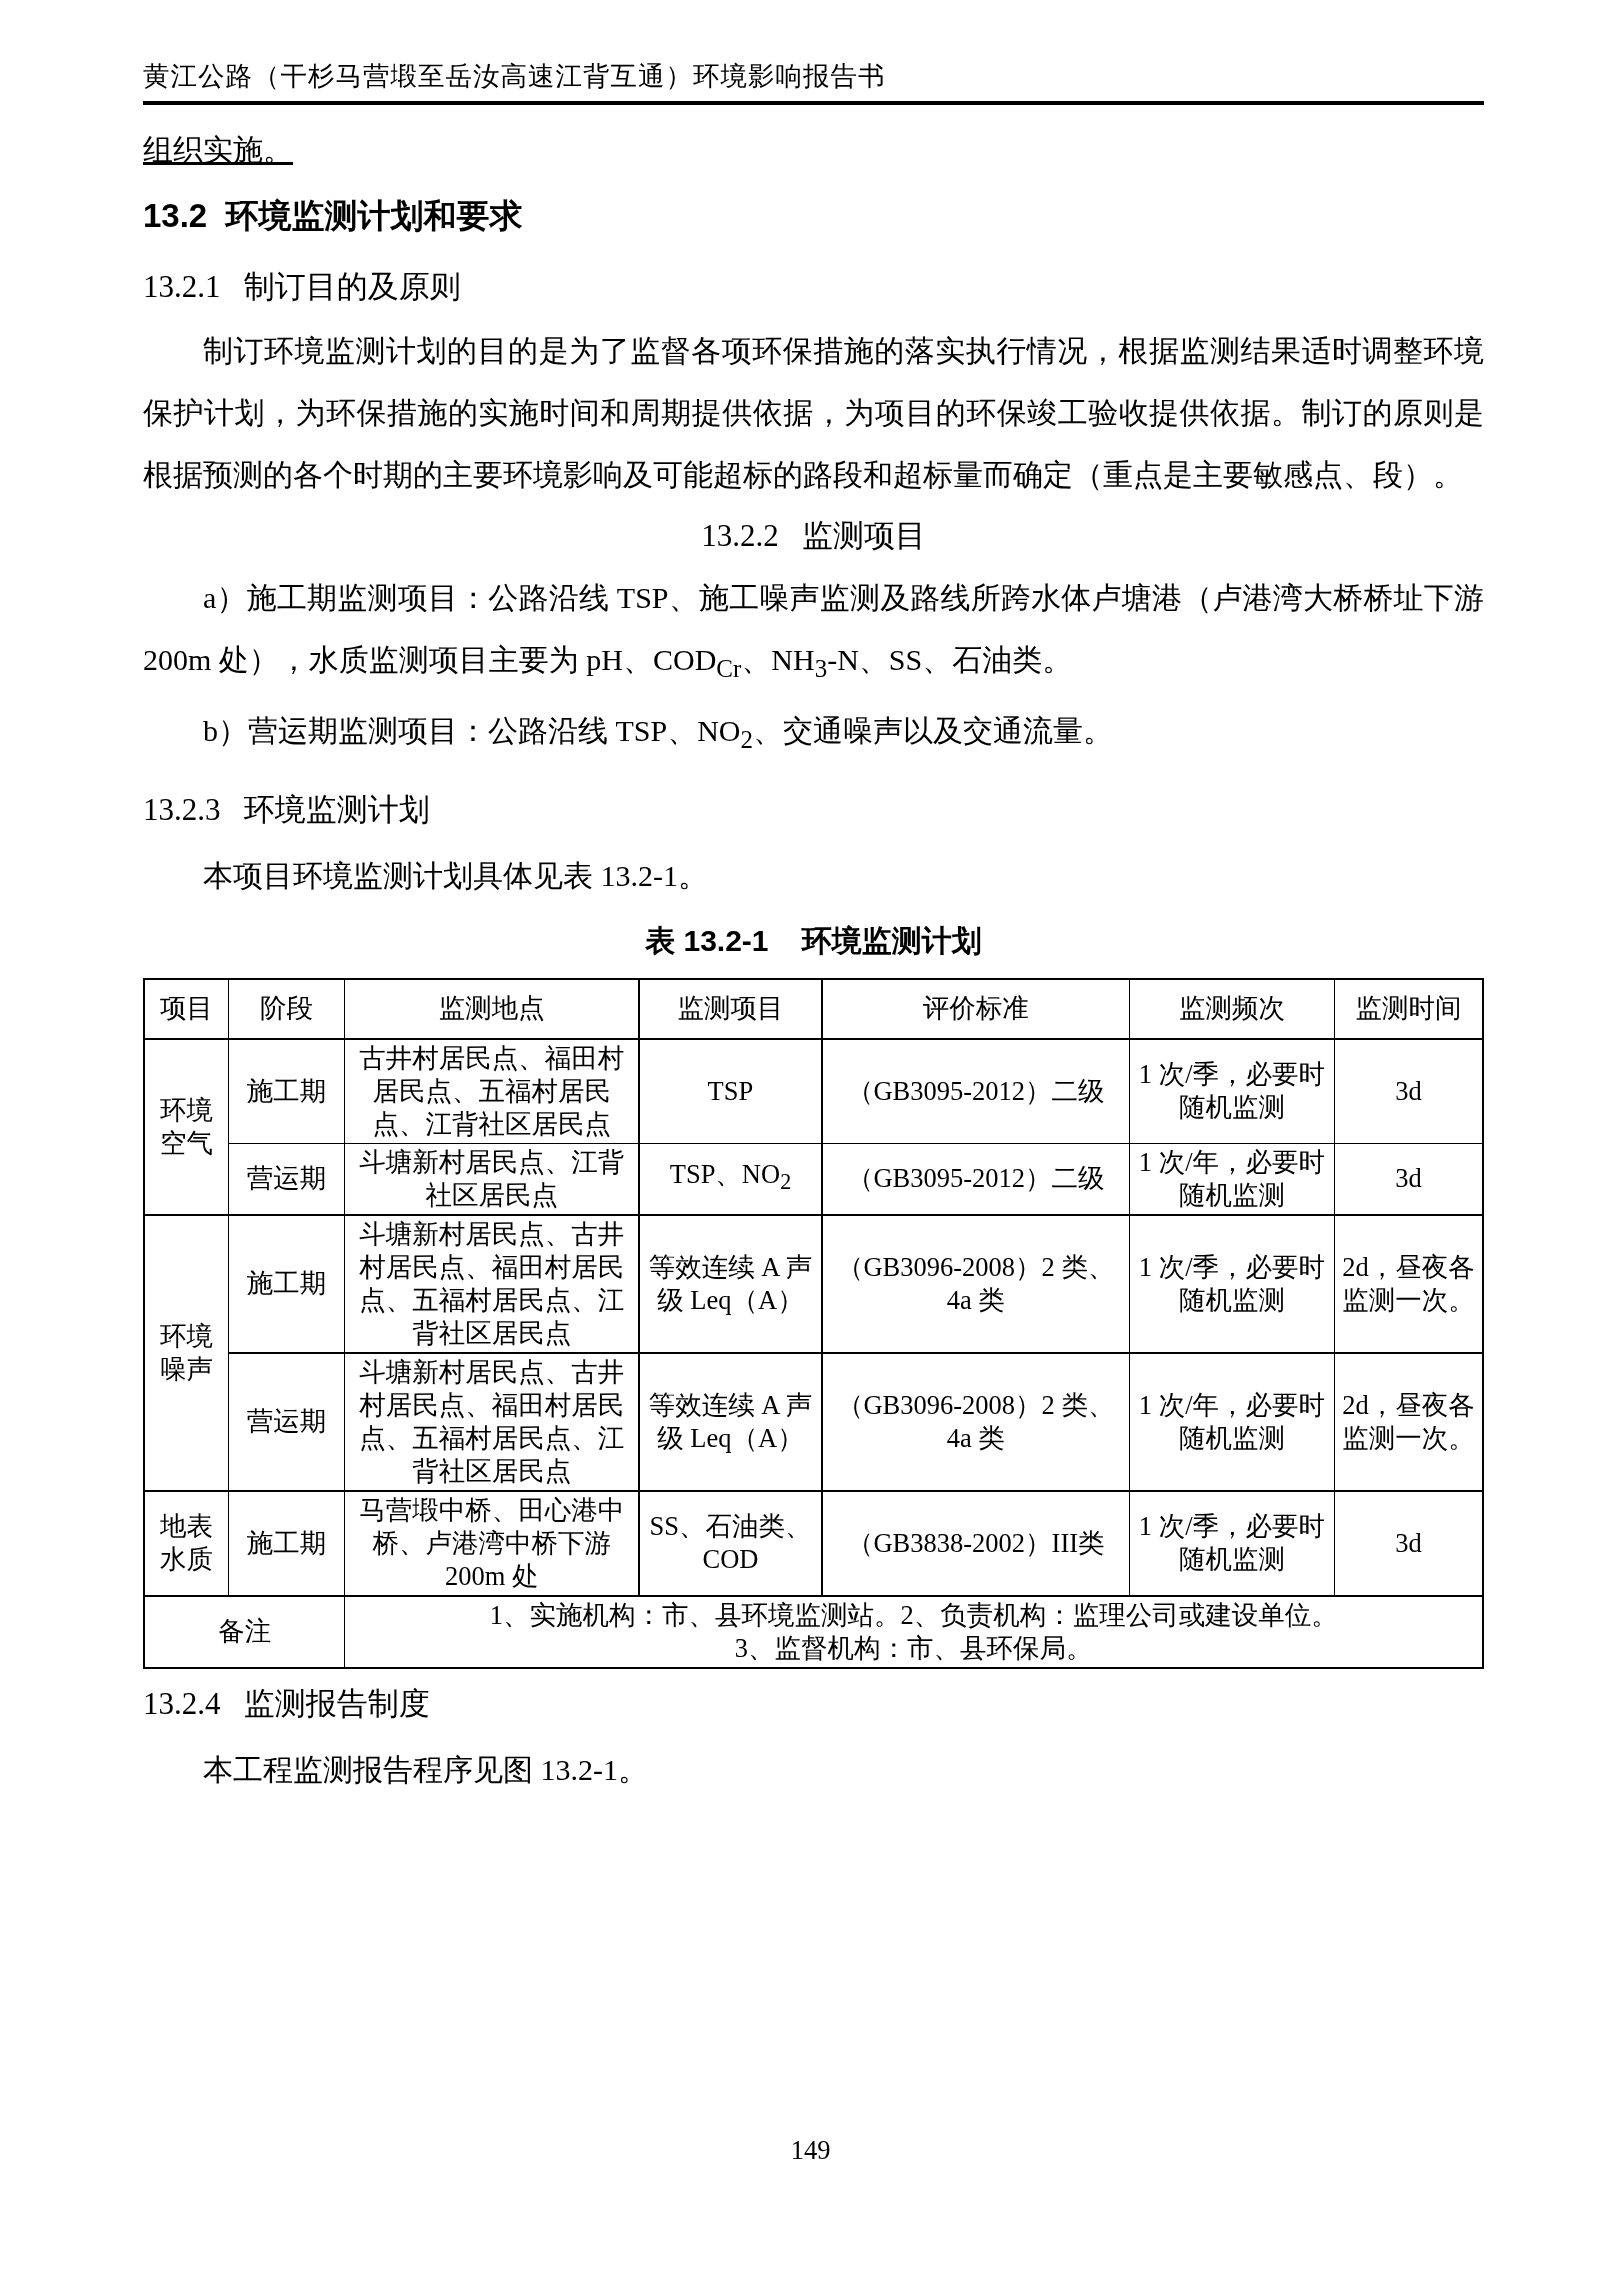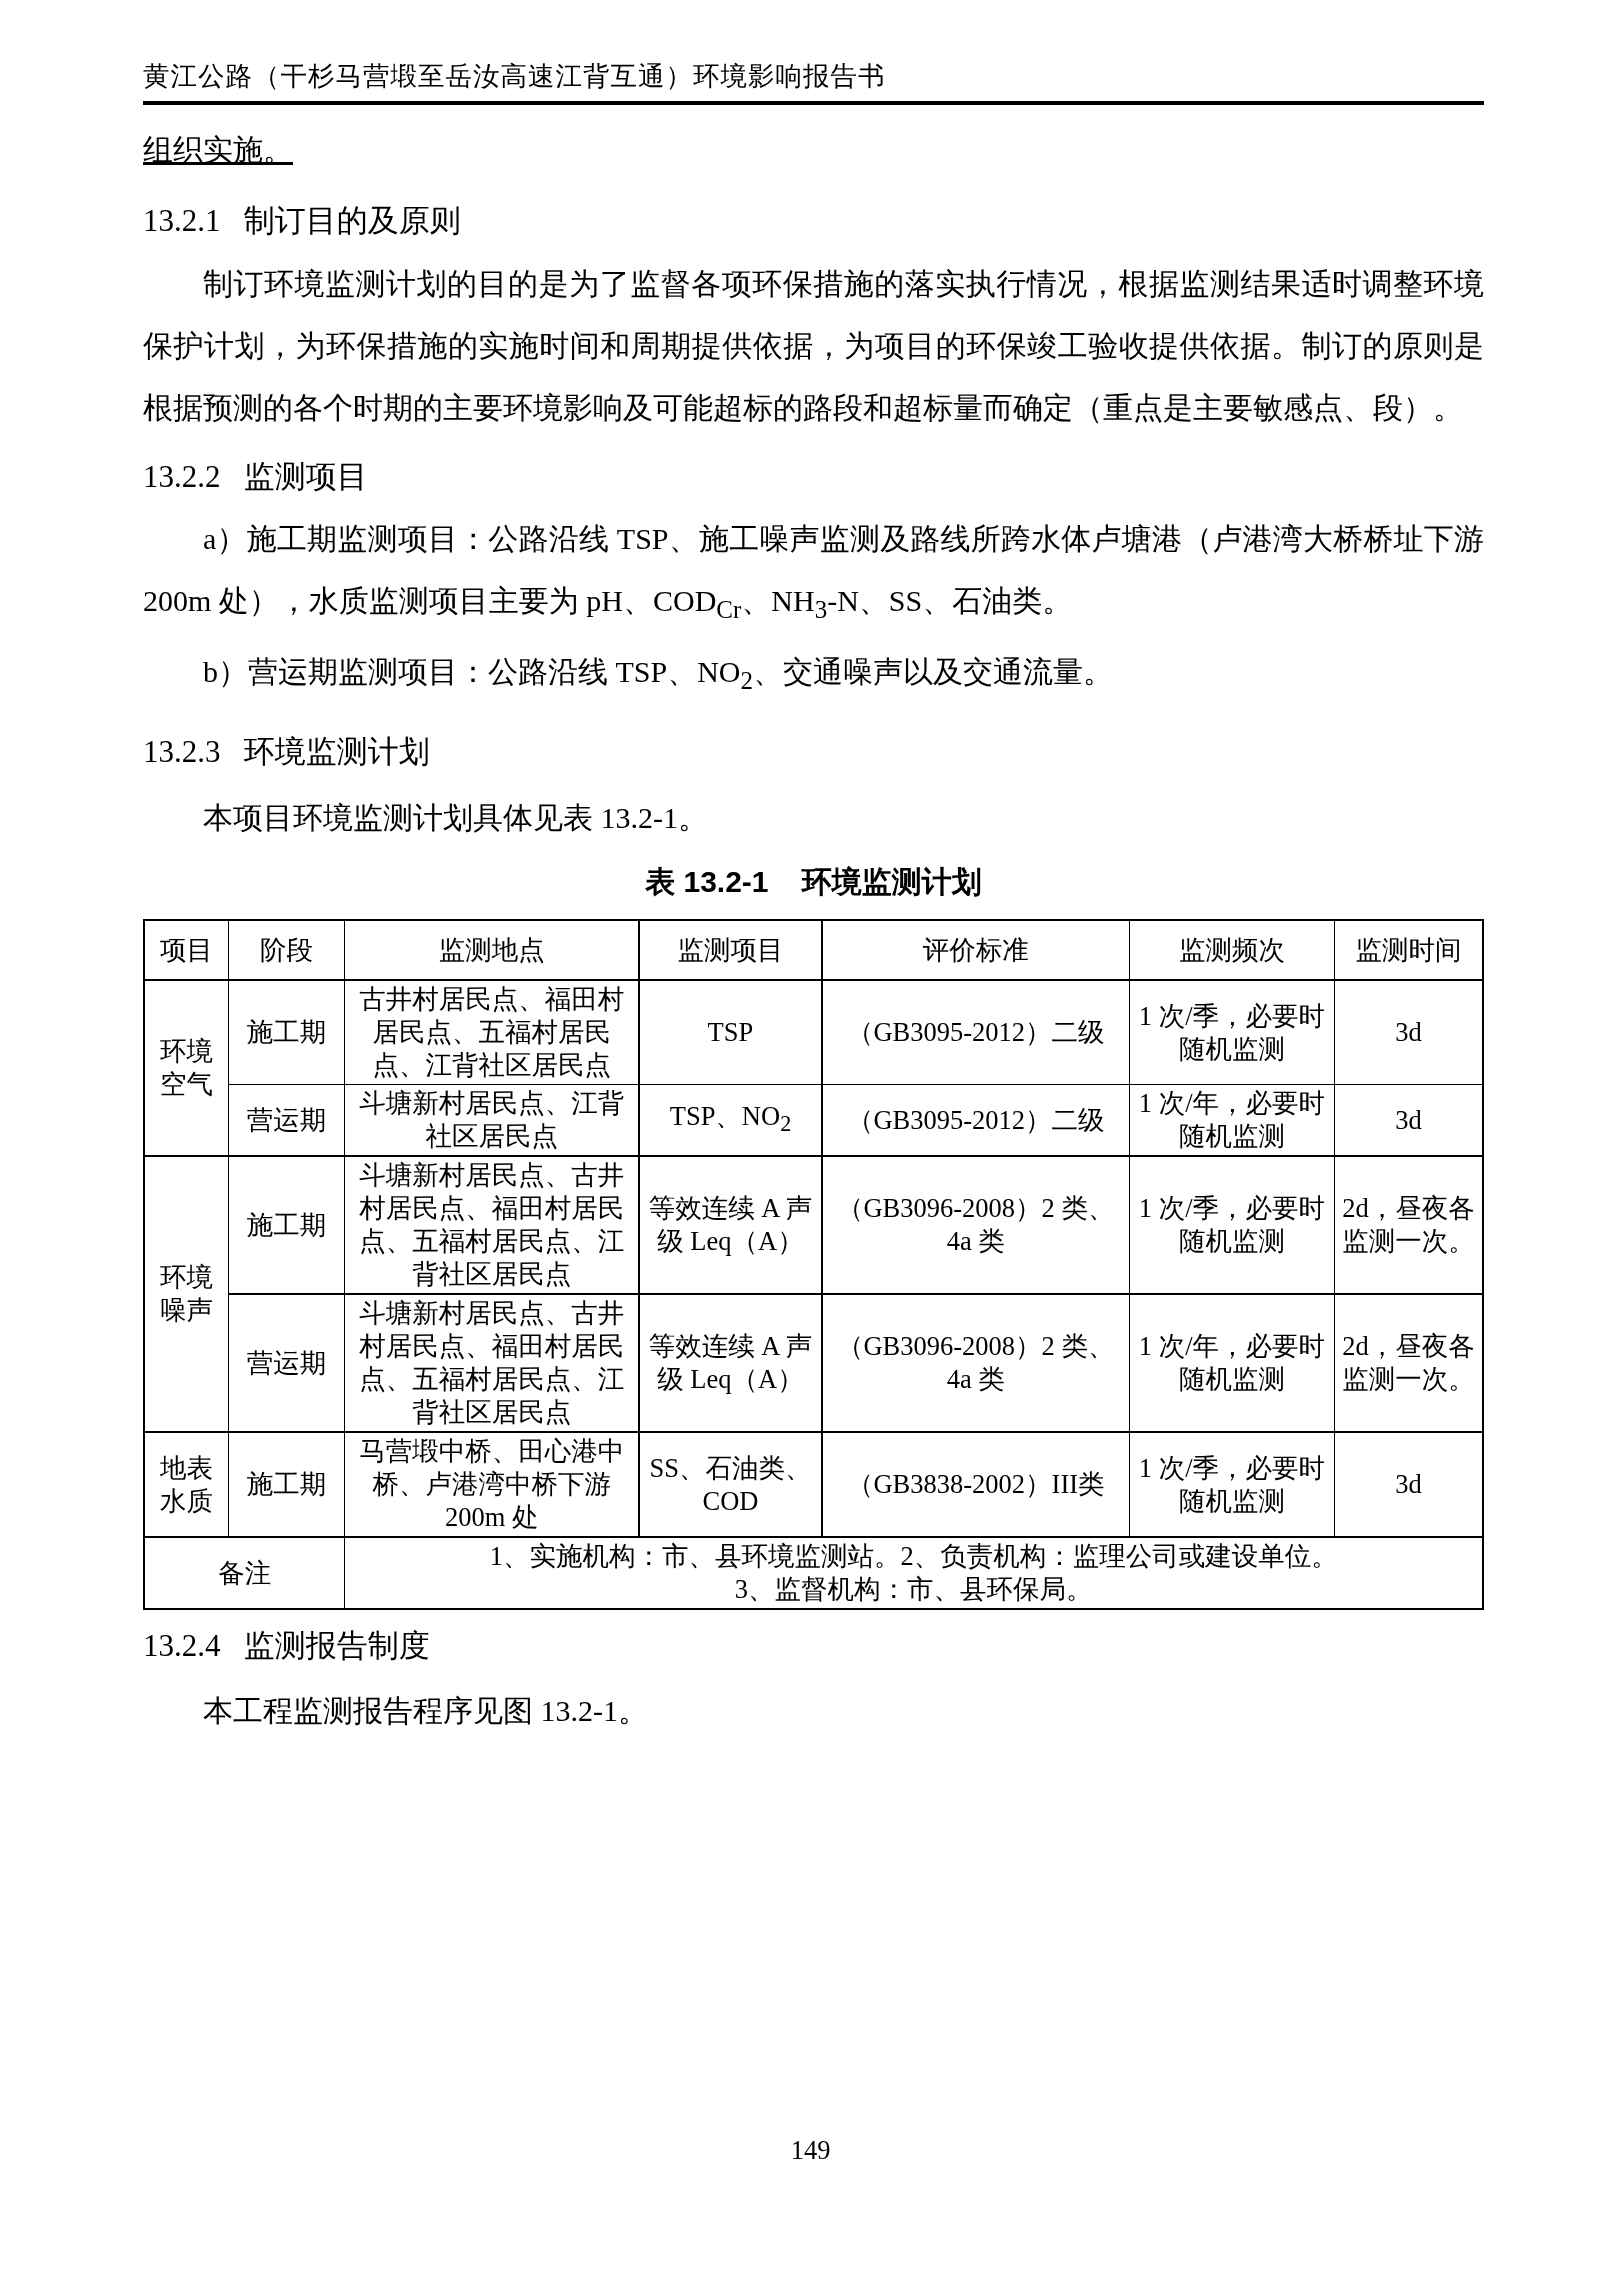--- a/index.html
+++ b/index.html
@@ -41,21 +41,21 @@
     font-size:33px;
     line-height:45px;
     white-space:pre-wrap;
   }
   .h3 {
     margin-top:27.4px;
     font-size:31px;
     line-height:43px;
     white-space:pre-wrap;
   }
-  .h3.tight { margin-top:16px; }
+  .h3.tight { margin-top:8px;text-align:center; }
   .h3.mid   { margin-top:17.6px; }
   .h3.after-table { margin-top:13.7px; }
   .para {
     margin-top:11.8px;
     font-size:30px;
     line-height:62px;
     text-align:justify;
     text-indent:2em;
   }
   .para.nojust { text-align:left; }
@@ -101,20 +101,21 @@
 </head>
 <body>
 
 <div class="content">
 
   <div class="page-header">黄江公路（干杉马营塅至岳汝高速江背互通）环境影响报告书</div>
   <div class="header-rule"></div>
 
   <div class="lead">组织实施。</div>
 
+  <div class="h2">13.2  环境监测计划和要求</div>
 
   <div class="h3">13.2.1   制订目的及原则</div>
   <div class="para">制订环境监测计划的目的是为了监督各项环保措施的落实执行情况，根据监测结果适时调整环境保护计划，为环保措施的实施时间和周期提供依据，为项目的环保竣工验收提供依据。制订的原则是根据预测的各个时期的主要环境影响及可能超标的路段和超标量而确定（重点是主要敏感点、段）。</div>
 
   <div class="h3 tight">13.2.2   监测项目</div>
   <div class="para tight">a）施工期监测项目：公路沿线 TSP、施工噪声监测及路线所跨水体卢塘港（卢港湾大桥桥址下游 200m 处），水质监测项目主要为 pH、COD<sub>Cr</sub>、NH<sub>3</sub>-N、SS、石油类。</div>
   <div class="para nojust" style="margin-top:0;">b）营运期监测项目：公路沿线 TSP、NO<sub>2</sub>、交通噪声以及交通流量。</div>
 
   <div class="h3 mid">13.2.3   环境监测计划</div>
   <div class="para single nojust">本项目环境监测计划具体见表 13.2-1。</div>

